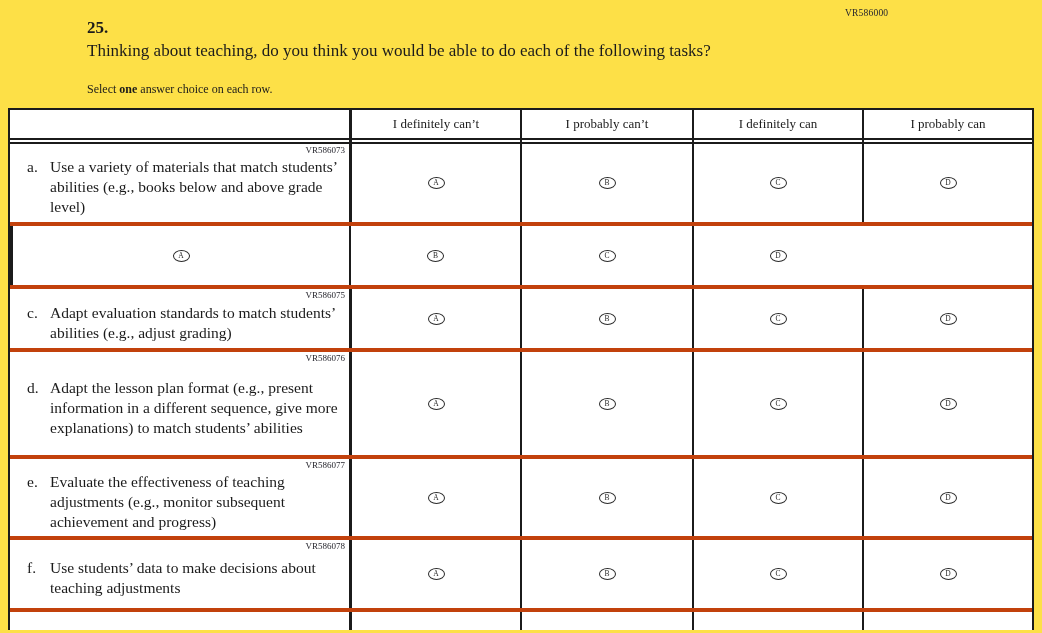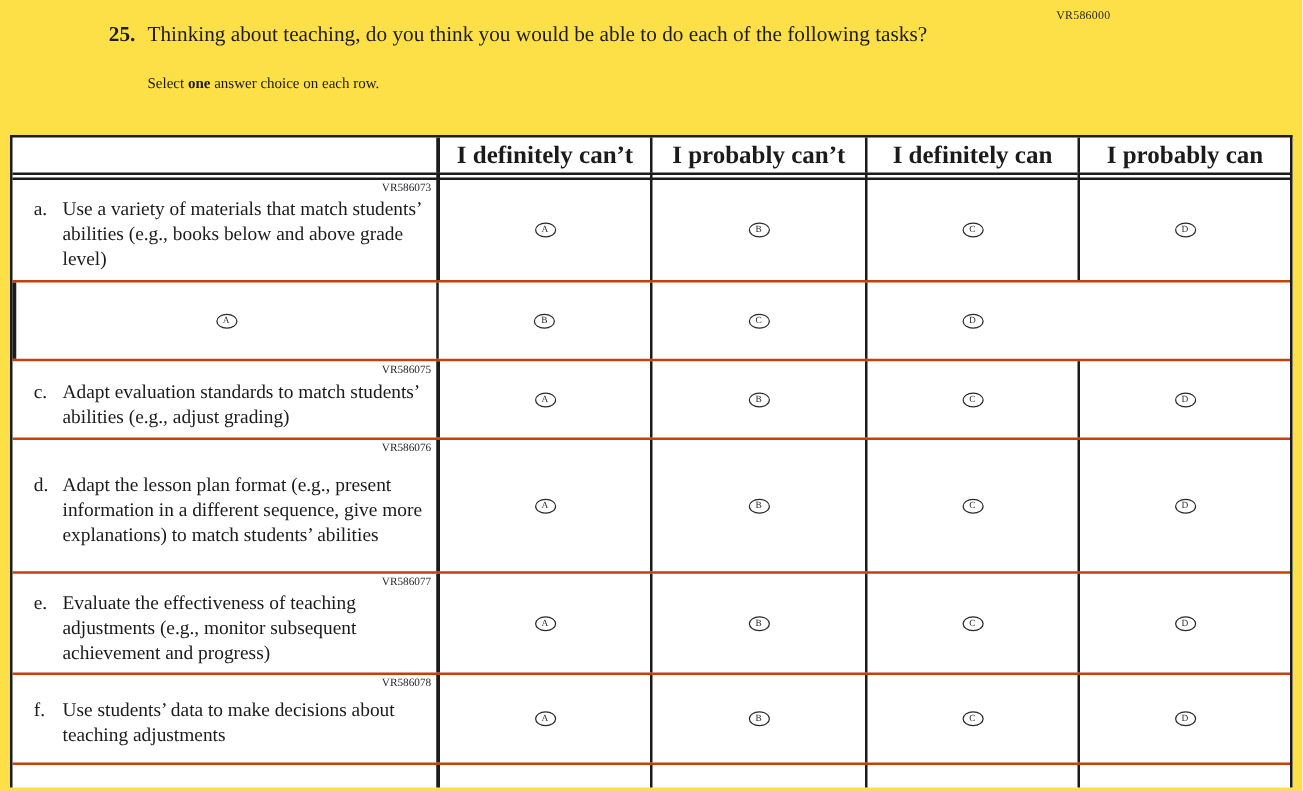--- a/index.html
+++ b/index.html
@@ -22,20 +22,21 @@
     font-size: 9.5px;
     letter-spacing: 0.2px;
     color: #26262e;
   }
   .q-block {
     position: absolute;
     left: 87px;
     top: 16px;
     width: 706px;
     display: flex;
+    flex-direction: column;
   }
   .q-num {
     font-weight: bold;
     font-size: 17px;
     line-height: 23px;
     width: 31px;
     flex-shrink: 0;
   }
   .q-text {
     font-size: 17px;
@@ -62,29 +63,29 @@
     grid-template-columns: 339px 171px 172px 170px 170px;
   }
   .c { position: relative; }
   .c + .c { border-left: 2px solid #1b1b1b; }
   .c.first-opt { border-left: 3px solid #1b1b1b; }
   .t-head { height: 28px; }
   .head-c {
     display: flex;
     align-items: center;
     justify-content: center;
-    font-weight: bold;
-    font-size: 20px;
+    font-weight: normal;
+    font-size: 13px;
   }
   .double-rule > .c {
     height: 6px;
     border-top: 2px solid #1b1b1b;
     border-bottom: 2px solid #1b1b1b;
   }
-  .body-row { border-bottom: 2px solid #c2410c; }
+  .body-row { border-bottom: 4px solid #c2410c; }
   .t-stub { height: 18px; }
   .label-c {
     display: flex;
     flex-direction: column;
   }
   .vr {
     align-self: flex-end;
     font-size: 9px;
     line-height: 12px;
     padding-right: 4px;

